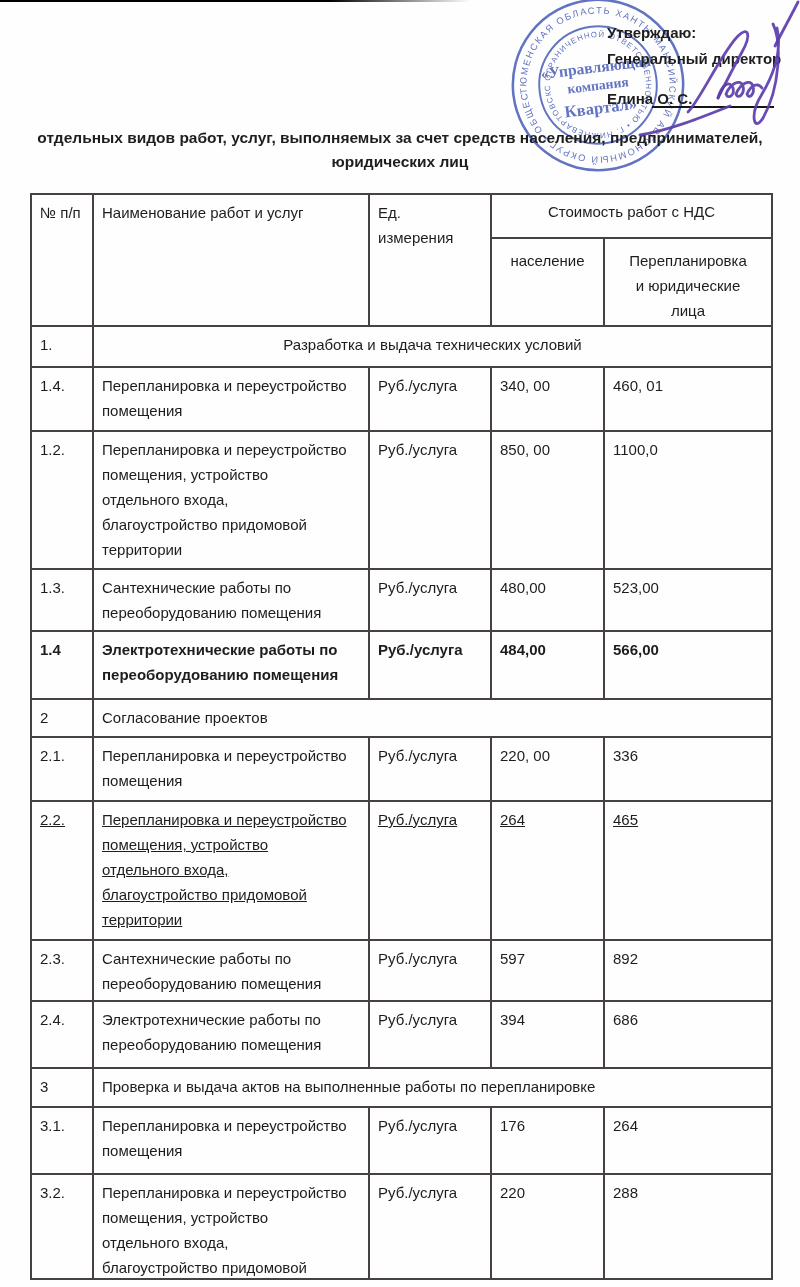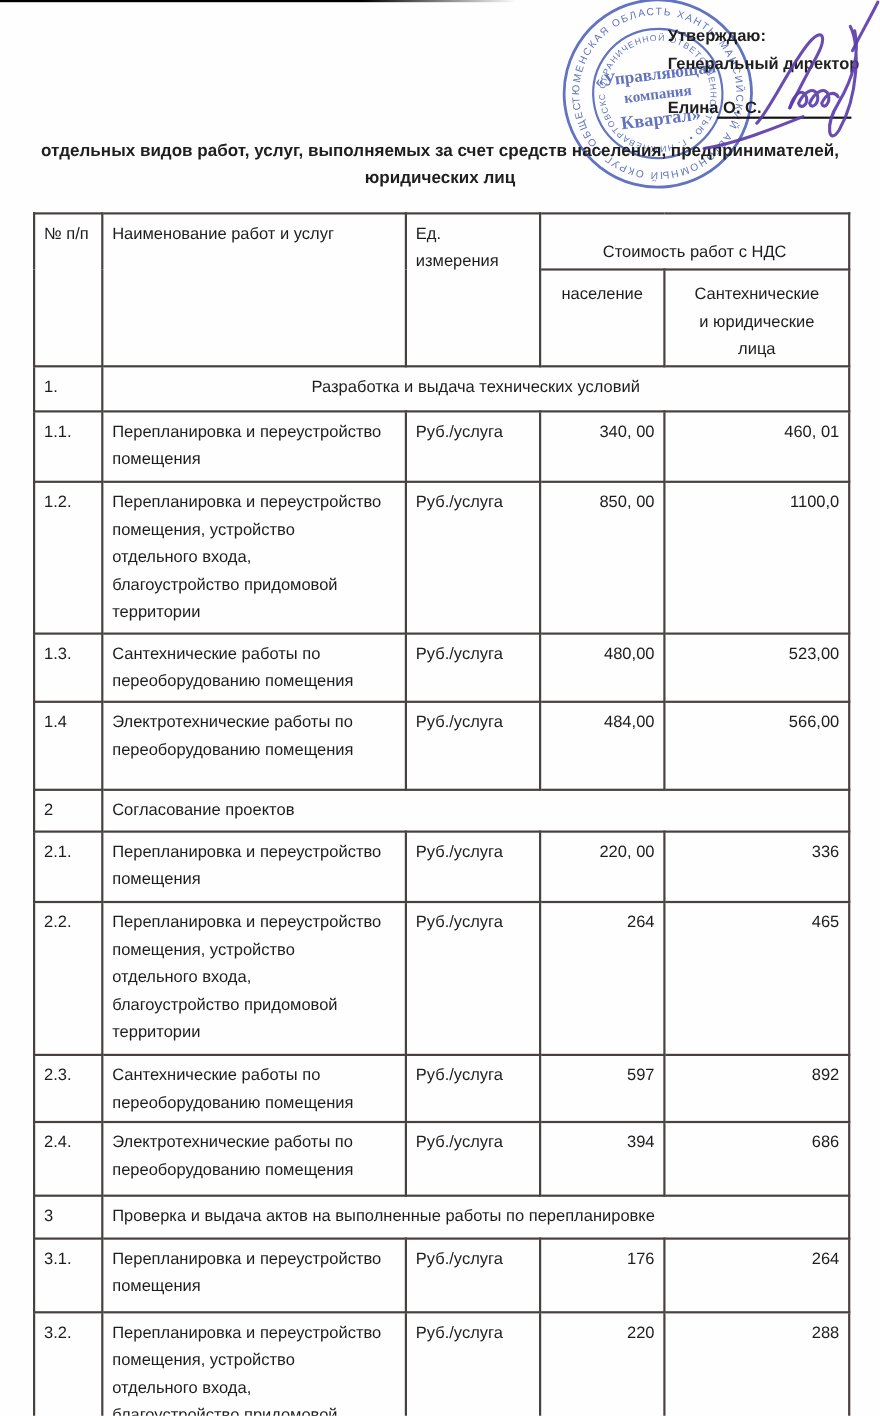--- a/index.html
+++ b/index.html
@@ -41,21 +41,21 @@
 
   
   table.price{position:absolute;left:30px;top:193px;width:741px;
     border-collapse:collapse;table-layout:fixed;z-index:4;}
   table.price td{border:2px solid #474240;vertical-align:top;
     padding:5px 8px 2px 8px;font-size:15px;line-height:25px;color:#1d1d1d;
     overflow:hidden;}
   .w-num{width:62px;}.w-name{width:276px;}.w-unit{width:122px;}
   .w-pop{width:113px;}.w-biz{width:168px;}
   .center{text-align:center;}
-  .c-price{text-align:right;}
+  .c-price{text-align:left;}
   .hdr td{line-height:27px;margin-top:43px;}
   .clip{max-height:96px;overflow:hidden;}
 </style>
 </head>
 <body>
 
 <div class="page">
 
   <div class="top-strip"></div>
 
@@ -107,38 +107,38 @@
         <col class="w-biz">
     </colgroup>
     <tbody>
       <tr class="hdr" style="height:44px">
         <td rowspan="2">№ п/п</td>
         <td rowspan="2">Наименование работ и услуг</td>
         <td rowspan="2">
           <div>Ед.</div>
           <div>измерения</div>
         </td>
-        <td colspan="2" class="center" style="padding-top:22px">Стоимость работ с НДС</td>
+        <td colspan="2" class="center" style="padding-top:4px">Стоимость работ с НДС</td>
       </tr>
       <tr class="hdr" style="height:86px">
         <td class="center" style="padding-top:9px">население</td>
         <td class="center" style="padding-top:9px">
-          <div>Сантехнические</div>
+          <div>Перепланировка</div>
           <div>и юридические</div>
           <div>лица</div>
         </td>
       </tr>
     </tbody>
     <tbody>
         <tr style="height: 41px;">
           <td>1.</td>
           <td class="center" colspan="4">Разработка и выдача технических условий</td>
         </tr>
         <tr style="height: 64px;">
-          <td>1.1.</td>
+          <td>1.4.</td>
           <td>
             <div>
               <div>Перепланировка и переустройство</div>
               <div>помещения</div>
             </div>
           </td>
           <td>Руб./услуга</td>
           <td class="c-price">340, 00</td>
           <td class="c-price">460, 01</td>
         </tr>
@@ -162,21 +162,21 @@
           <td>
             <div>
               <div>Сантехнические работы по</div>
               <div>переоборудованию помещения</div>
             </div>
           </td>
           <td>Руб./услуга</td>
           <td class="c-price">480,00</td>
           <td class="c-price">523,00</td>
         </tr>
-        <tr style="height: 80px;">
+        <tr style="height: 68px; font-weight: bold;">
           <td>1.4</td>
           <td>
             <div>
               <div>Электротехнические работы по</div>
               <div>переоборудованию помещения</div>
             </div>
           </td>
           <td>Руб./услуга</td>
           <td class="c-price">484,00</td>
           <td class="c-price">566,00</td>
@@ -190,21 +190,21 @@
           <td>
             <div>
               <div>Перепланировка и переустройство</div>
               <div>помещения</div>
             </div>
           </td>
           <td>Руб./услуга</td>
           <td class="c-price">220, 00</td>
           <td class="c-price">336</td>
         </tr>
-        <tr style="height: 139px;">
+        <tr style="height: 139px; text-decoration: underline;">
           <td>2.2.</td>
           <td>
             <div>
               <div>Перепланировка и переустройство</div>
               <div>помещения, устройство</div>
               <div>отдельного входа,</div>
               <div>благоустройство придомовой</div>
               <div>территории</div>
             </div>
           </td>

